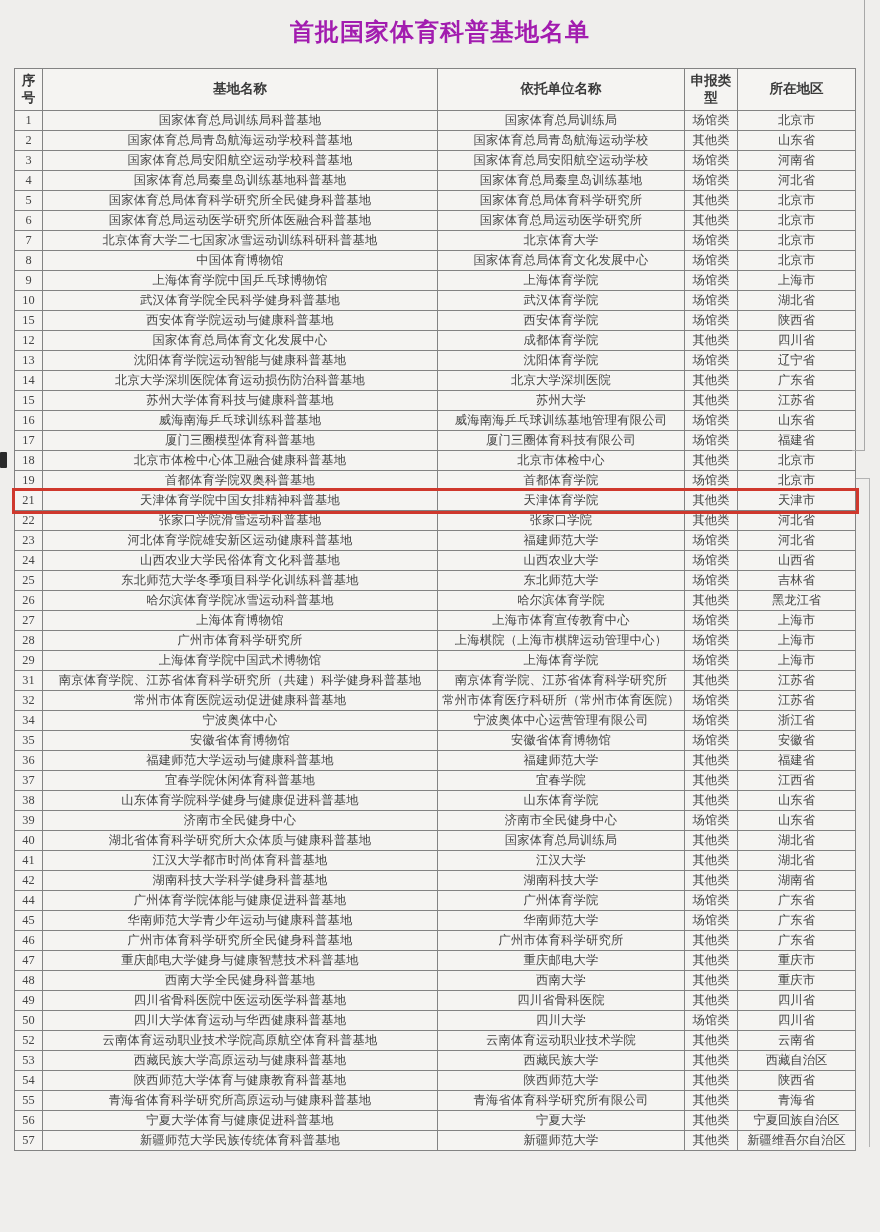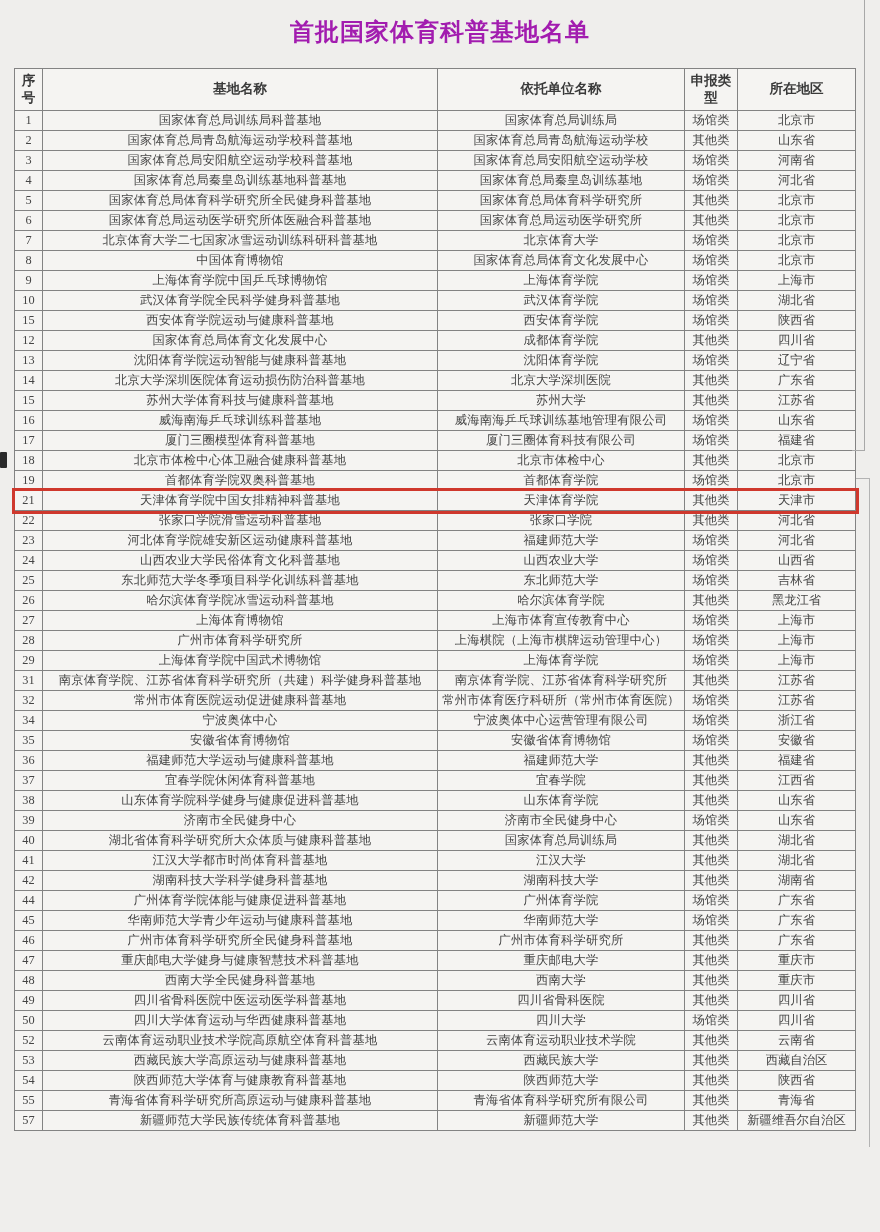--- a/index.html
+++ b/index.html
@@ -423,20 +423,27 @@
         <td class="c-region">陕西省</td>
       </tr>
       <tr>
         <td class="c-no">55</td>
         <td class="c-base">青海省体育科学研究所高原运动与健康科普基地</td>
         <td class="c-unit">青海省体育科学研究所有限公司</td>
         <td class="c-type">其他类</td>
         <td class="c-region">青海省</td>
       </tr>
       <tr>
+        <td class="c-no">56</td>
+        <td class="c-base">宁夏大学体育与健康促进科普基地</td>
+        <td class="c-unit">宁夏大学</td>
+        <td class="c-type">其他类</td>
+        <td class="c-region">宁夏回族自治区</td>
+      </tr>
+      <tr>
         <td class="c-no">57</td>
         <td class="c-base">新疆师范大学民族传统体育科普基地</td>
         <td class="c-unit">新疆师范大学</td>
         <td class="c-type">其他类</td>
         <td class="c-region">新疆维吾尔自治区</td>
       </tr>
     </tbody>
 </table>
 
 <div class="artifact art-line-top"></div>

